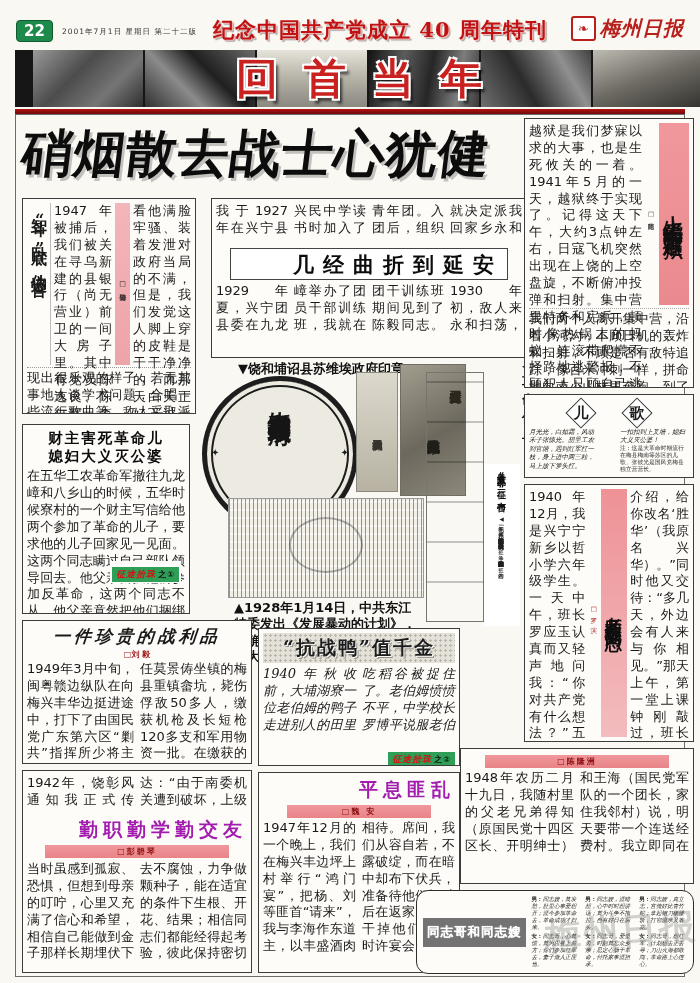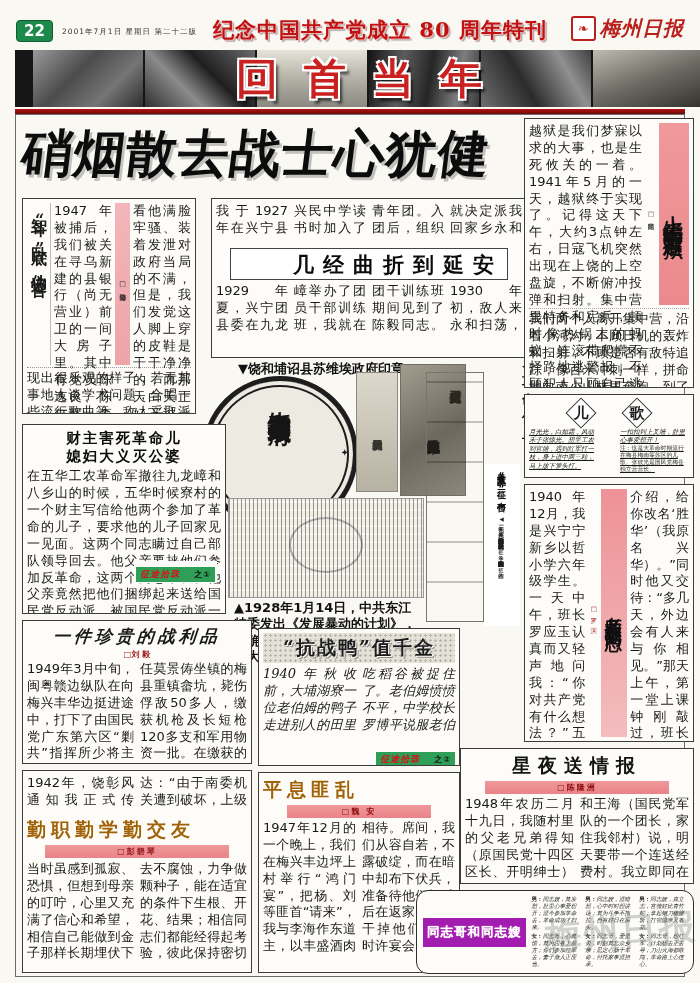--- a/index.html
+++ b/index.html
@@ -43,21 +43,21 @@
   .abox{position:absolute;background:#fdfcf8;border:1px solid #3c3c3c;padding:4px;
         box-sizing:border-box;overflow:hidden;}
   .bt-s{font-size:13px;line-height:1.3;text-align:justify;color:#191919;}
   .cols2{column-count:2;column-gap:6px;}
   .cols4{column-count:4;column-gap:6px;}
   .vert{writing-mode:vertical-rl;text-orientation:upright;}
   .author-strip{background:linear-gradient(#f0989c,#e88488);color:#8c0f0f;font-size:8px;
         text-align:center;padding:1px 0;font-weight:700;letter-spacing:2px;}
   .badge{display:inline-block;background:#2f9e57;padding:1px 4px;font-size:9px;font-weight:900;
         font-style:italic;color:#d31414;letter-spacing:1px;}
-  .badge .no{color:#101010;font-style:normal;font-size:8px;margin-left:14px;}
+  .badge .no{color:#101010;font-style:normal;font-size:8px;margin-left:2px;}
   
   .zhidou-flex{display:flex;height:162px;gap:3px;}
   .zhidou-title{writing-mode:vertical-rl;text-orientation:upright;font-size:16px;font-weight:900;
         font-family:"DejaVu Serif",serif;letter-spacing:3px;padding:2px 1px;border-right:1px solid #bbb;}
   .zhidou-authorstrip{width:15px;background:linear-gradient(#f3b6ba,#eda4a8);display:flex;
         align-items:center;justify-content:center;}
   .zhidou-authorstrip span{writing-mode:vertical-rl;text-orientation:upright;font-size:7px;color:#222;}
   .zhidou-col{flex:1;}
   .zhidou-footer{border-top:1px dotted #999;margin-top:2px;padding-top:2px;}
   
@@ -98,22 +98,22 @@
   .cap-leaflet{position:absolute;left:282px;top:-6px;margin-left:40px;}
   .cap-1928{position:absolute;left:34px;top:236px;width:190px;line-height:1.25;}
   .cap-seal{position:absolute;left:38px;top:-4px;}
   
   .kzy-band{height:30px;background:#e4e1d8;background-image:radial-gradient(circle,#b9b5aa 1px,transparent 1.2px);
         background-size:5px 5px;display:flex;align-items:center;justify-content:center;}
   .kzy-title{font-size:19px;font-weight:900;letter-spacing:2px;color:#1d1d1d;font-family:"DejaVu Serif",serif;
         text-shadow:1px 1px 0 #fff,2px 2px 0 #8f8c83;}
   .script{font-style:italic;font-family:"DejaVu Serif",serif;}
   
-  .h-black{font-size:19px;font-weight:900;text-align:left;letter-spacing:5px;
-        font-family:Liberation Serif, serif;color:#a16207;white-space:nowrap;}
+  .h-black{font-size:19px;font-weight:900;text-align:right;letter-spacing:5px;
+        font-family:Liberation Serif, serif;color:#a21caf;white-space:nowrap;}
   .h-kai{font-size:19px;font-weight:700;text-align:center;letter-spacing:7px;
         font-family:"DejaVu Serif",serif;color:#141414;white-space:nowrap;}
   .h-brush{font-size:17px;font-weight:900;text-align:center;letter-spacing:4px;font-style:italic;
         font-family:"DejaVu Serif",serif;color:#191919;transform:skewX(-5deg);white-space:nowrap;}
   .author-line{text-align:center;font-size:8px;color:#9c1212;font-weight:700;margin:1px 0;}
   
   .cz-title{font-size:14.5px;font-weight:900;text-align:center;letter-spacing:2px;
         font-family:"DejaVu Serif",serif;color:#0c0c0c;line-height:1.25;}
   .cz-badge-row{position:absolute;right:8px;bottom:30px;background:#fdfcf8;padding:1px 2px;}
   
@@ -121,52 +121,52 @@
   .sr-band{width:30px;background:linear-gradient(#f0989c,#eb8a8e);display:flex;align-items:center;justify-content:center;}
   .sr-band span{writing-mode:vertical-rl;text-orientation:upright;font-size:20px;font-weight:900;
         font-family:"DejaVu Serif",serif;color:#101010;letter-spacing:4px;}
   .sr-author{width:11px;display:flex;align-items:center;justify-content:center;}
   .sr-author span{writing-mode:vertical-rl;text-orientation:upright;font-size:6.5px;color:#444;}
   
   .erge-titlerow{display:flex;justify-content:center;gap:34px;margin:3px 0 4px 0;}
   .diamond{width:20px;height:20px;border:1px solid #333;transform:rotate(45deg);display:flex;
         align-items:center;justify-content:center;background:#fff;}
   .diamond b{transform:rotate(-45deg);font-size:15px;font-weight:900;font-family:"DejaVu Serif",serif;}
-  .erge-cols{display:flex;gap:22px;text-decoration:underline;}
+  .erge-cols{display:flex;gap:22px;}
   .erge-col{flex:1;font-size:6.5px;line-height:1.3;font-style:italic;font-family:"DejaVu Serif",serif;color:#1c1c1c;}
   .erge-note{font-size:5.8px;font-style:normal;font-family:"DejaVu Sans",sans-serif;color:#2a2a2a;line-height:1.2;}
   
   .ls-flex{display:flex;height:100%;gap:3px;}
   .ls-col{flex:1;}
   .ls-band{width:26px;background:linear-gradient(#ee9296,#f3bcbe);display:flex;align-items:center;justify-content:center;}
   .ls-band span{writing-mode:vertical-rl;text-orientation:upright;font-size:17px;font-weight:900;
         font-family:"DejaVu Serif",serif;color:#0f0f0f;letter-spacing:3px;}
   .ls-author{width:10px;display:flex;align-items:center;justify-content:center;}
   .ls-author span{writing-mode:vertical-rl;text-orientation:upright;font-size:6.5px;color:#a31414;}
   
   .songbox{position:absolute;left:416px;top:890px;width:278px;height:84px;background:#fdfcf8;
         border:1px solid #2e2e2e;border-radius:12px;padding:4px 6px;box-sizing:border-box;display:flex;gap:6px;align-items:center;}
-  .song-banner{background:#a21caf;color:#fff;font-size:12.5px;font-weight:900;padding:6px 4px;
+  .song-banner{background:#737373;color:#fff;font-size:12.5px;font-weight:900;padding:6px 4px;
         letter-spacing:1px;font-family:"DejaVu Serif",serif;white-space:nowrap;
         text-shadow:0 0 1px #fff;}
   .verses{flex:1;display:grid;grid-template-columns:1fr 1fr 1fr;gap:2px 6px;}
   .verse{font-size:5.6px;line-height:1.25;font-style:italic;font-family:"DejaVu Serif",serif;color:#1c1c1c;}
   .verse b{font-style:normal;}
   .watermark{position:absolute;left:545px;top:908px;font-size:36px;font-weight:900;
         color:rgba(110,110,110,.30);font-family:"DejaVu Serif",serif;letter-spacing:2px;
         transform:rotate(-4deg);pointer-events:none;}
 </style>
 </head>
 <body>
 
 <div class="paper">
 
   <div class="pageno">22</div>
   <div class="dateline">2001年7月1日 星期日 第二十二版</div>
-  <div class="special-banner">纪念中国共产党成立 80 周年特刊</div>
+  <div class="special-banner">纪念中国共产党成立 40 周年特刊</div>
   <div class="masthead">
     <span class="logo">❧</span>
     <span class="mtitle">梅州日报</span>
   </div>
 
   <div class="photo-strip">
     <div class="photo p1"></div>
     <div class="photo p2"></div>
     <div class="photo p3"></div>
     <div class="photo p4"></div>
@@ -219,21 +219,21 @@
     <div class="cap cap-leaflet">◀▼革命传单</div>
     <div class="sanzheng">
       <div class="sanzheng-inner vert">
         <span class="sanzheng-title">粤东支队反“三征”布告</span>
         <span class="sanzheng-note">◀一九四七年—一九四八年二月，中共粤东地委和粤东支队在开展武装斗争的同时，积极领导各游击区和人民武装开展反“三征”斗争。图为闽粤赣边区人民解放军粤东支队印发的反对“三征”的布告。</span>
       </div>
     </div>
     <div class="cap cap-1928">▲1928年1月14日，中共东江特委发出《发展暴动的计划》，明确提出要“以年关暴动引起东江大暴动”，完成东江的割据。</div>
   </div>
 
-  <div class="abox" style="left:22px;top:424px;width:204px;height:190px;">
+  <div class="abox" style="left:22px;top:424px;width:168px;height:190px;">
     <div class="cz-title">财主害死革命儿</div>
     <div class="cz-title">媳妇大义灭公婆</div>
     <div class="bt-s" style="margin-top:3px;height:128px;">在五华工农革命军撤往九龙嶂和八乡山的时候，五华时候寮村的一个财主写信给他两个参加了革命的儿子，要求他的儿子回家见一见面。这两个同志瞒过自己部队领导回去。他父亲要挟他们参加反革命，这两个同志不从。他父亲竟然把他们捆绑起来送给国民党反动派，被国民党反动派一块肉一块肉地割死！事后，国民党反动派送给这个财主父亲一块“大义灭亲”金匾。这个财主还想毒掉这两个儿子的妻子，但这两个媳妇坚决不从，暗中积极掩护党的同志，帮助革命工作。几个月后，红军部队到了时候寮附近，这两个妇女即亲自到部队请求，派几个武装同志随她们潜入家中，由她们亲手杀死了她们的公婆。</div>
     <div class="cz-badge-row">
       <span class="badge"><span>征途拾珠</span><span class="no">之①</span></span>
     </div>
   </div>
 
   <div class="abox" style="left:22px;top:620px;width:230px;height:144px;">
     <div class="h-brush">一件珍贵的战利品</div>
@@ -282,41 +282,40 @@
       <span class="diamond">
           <b>儿</b>
         </span>
       <span class="diamond">
           <b>歌</b>
         </span>
     </div>
     <div class="erge-cols">
       <div class="erge-col">月光光，白如霜，风动禾子张惊光。想呈工农到官塘，遇到红军扛一枝，身上进中两三粒，马上放下箩头扛。</div>
       <div class="erge-col">
-        <div>一扣扣到上叉墙，肚里心事爱想开！</div>
+        <div>一扣扣到上叉墙，媳妇大义灭公婆！</div>
         <div class="erge-note">注：这是大革命时期流行在梅县梅南等苏区的儿歌。张彼光是国民党梅县独立营营长。</div>
       </div>
     </div>
   </div>
 
   <div class="abox" style="left:524px;top:484px;width:170px;height:258px;">
     <div class="ls-flex">
       <div class="ls-col bt-s">1940年12月，我是兴宁宁新乡以哲小学六年级学生。一天中午，班长罗应玉认真而又轻声地问我：“你对共产党有什么想法？”五年级以来，班主任张卓良先生给我看了许多书，如《西行漫记》、《毛泽东会见记》等，又听张老师讲过共产党领导的解放区、八路军、新四军的情况，十分令人向往。所以我毫不犹豫地答道：“我心里是决定要加入的了。但去延安，那么远，我没钱，哪能去呀？”“傻瓜，不需要去延安，这里就有么！”班长的话使我惊喜得跳了起来，我对班长说：“托你帮忙了！”班长要我写个自我介绍，我连夜写好交去。过了两天，他对我说：“上边的人看了你的自我</div>
       <div class="ls-author">
         <span>□罗 滨</span>
       </div>
       <div class="ls-band">
         <span>老师称我为同志</span>
       </div>
       <div class="ls-col bt-s">介绍，给你改名‘胜华’（我原名兴华）。”同时他又交待：“多几天，外边会有人来与你相见。”那天上午，第一堂上课钟刚敲过，班长来到我座位边拉我一把，我立即跟他出去。他悄声说：“外边的人来了！”他把我引进张老师房里，班长指着张老师对我说：“他就是‘外边来的人’。”我正在惊愕之时，张老师要我和罗应玉举手宣誓，举起右拳，跟他低声念入党誓词。宣誓完毕，张老师又语重心长地说：“你们都还这么小，入了党，特别是阿华同志，希望好好学习，努力工作，做一个好党员！”我第一次听到张老师称我为“同志”，在师道尊严神圣的社会，当时好像心都要飞起来了，令我终生难忘！</div>
     </div>
   </div>
 
   <div class="abox" style="left:460px;top:748px;width:234px;height:136px;">
-    <div class="h-kai">星夜送情报</div>
     <div class="author-strip" style="margin:2px 20px;">□陈隆洲</div>
     <div class="cols2 bt-s" style="height:88px;">1948年农历二月十九日，我随村里的父老兄弟得知（原国民党十四区区长、开明绅士）和王海（国民党军队的一个团长，家住我邻村）说，明天要带一个连送经费村。我立即同在我家养伤的武工队李股长商量这一重要情报，然后迅速找到交通站陈同志，晚饭后挑起担子向上坡行走，随即布置做好应变工作。晚上8时左右，3人沿山坡来到接头点，接头人来了。我们商量后决定直接到村里，一点动静都没有。一打听，群众告诉我们，下午部队就转移了。深夜了，部队转移到什么地方去了，怎么办？我们分析，部队很可能向多宝石或水流田方向转移。越过乌鹊河，到达多宝石已是黎明了。我们在山头上观察，未发现有部队活动的迹象。又进行分析，一致认为到水流田找。经过一夜爬山涉水，虽是有点累和饿，但一想到要及时找到部队，什么疲劳和饥饿也没有了。大家说说笑笑，不知不觉到了水流田。我们一眼望去，就发现有部队同志在走动，大家高兴极了，快步向部队驻地前进。同志们一见到我们，非常热情接待，片刻领导就叫我们去汇报。</div>
   </div>
 
   <div class="songbox">
     <div class="song-banner">同志哥和同志嫂</div>
     <div class="verses">
       <div class="verse"><b>男：</b><span>同志嫂，莫发愁，肚里心事爱想开；涯今参加革命去，革命成功才归来。</span></div>
       <div class="verse"><b>男：</b><span>同志嫂，涯暗想，心中时时想讲话；莫为斗争不拖拉，自有好日在后头。</span></div>
       <div class="verse"><b>男：</b><span>同志嫂，真立志，官僚好比青竹蛇；拿起钢刀横腰斩，打它流水又落花。</span></div>

